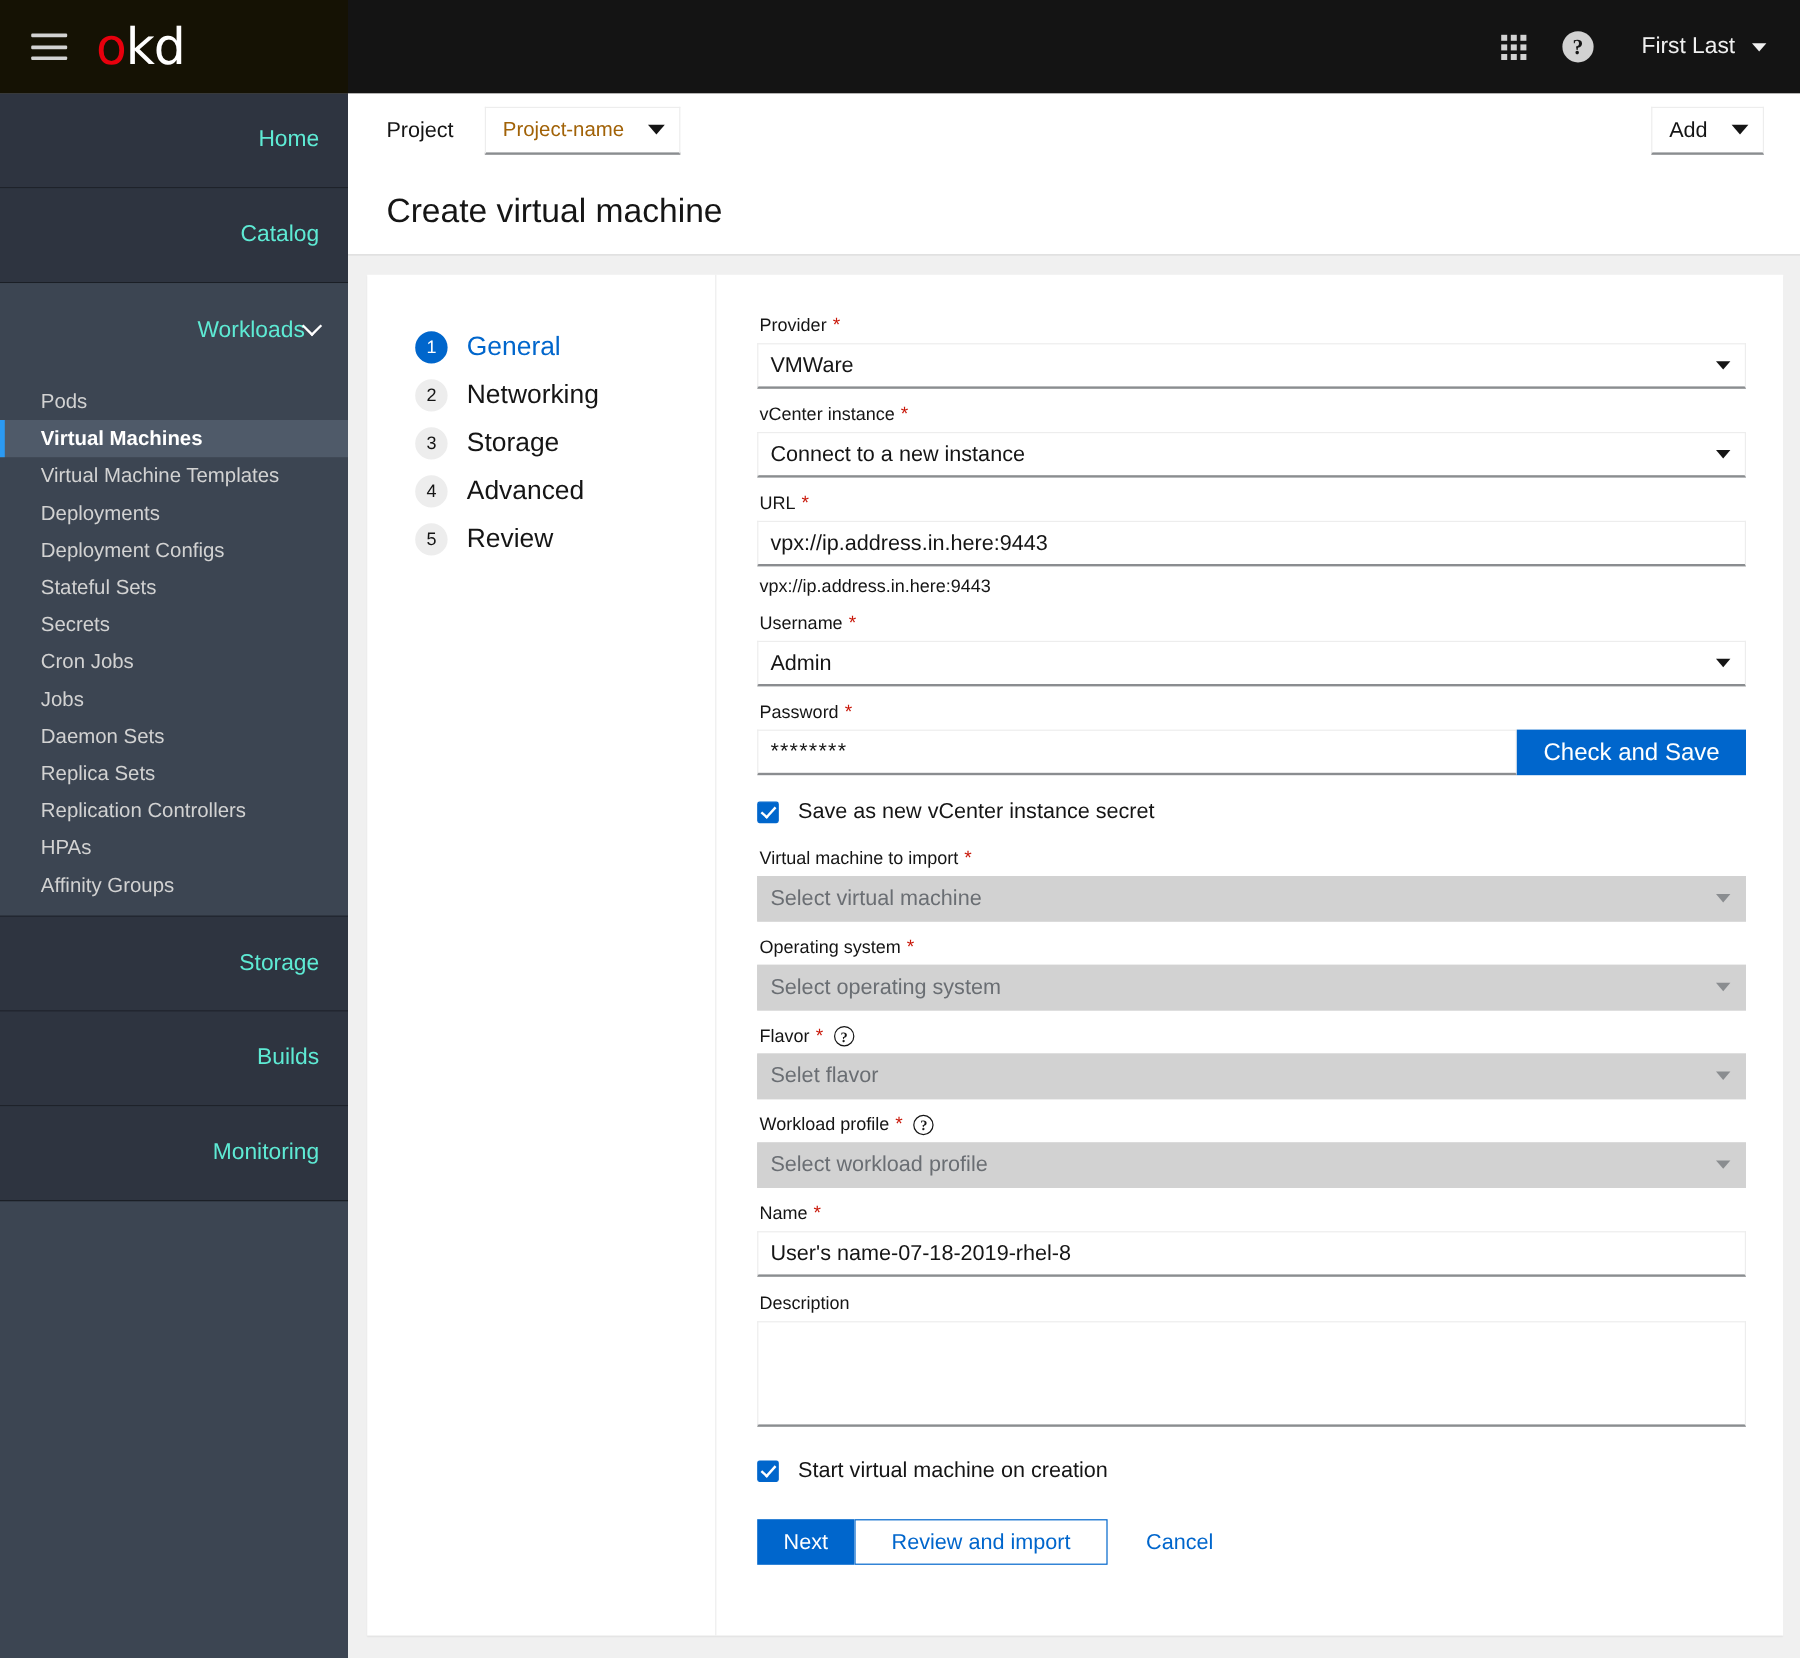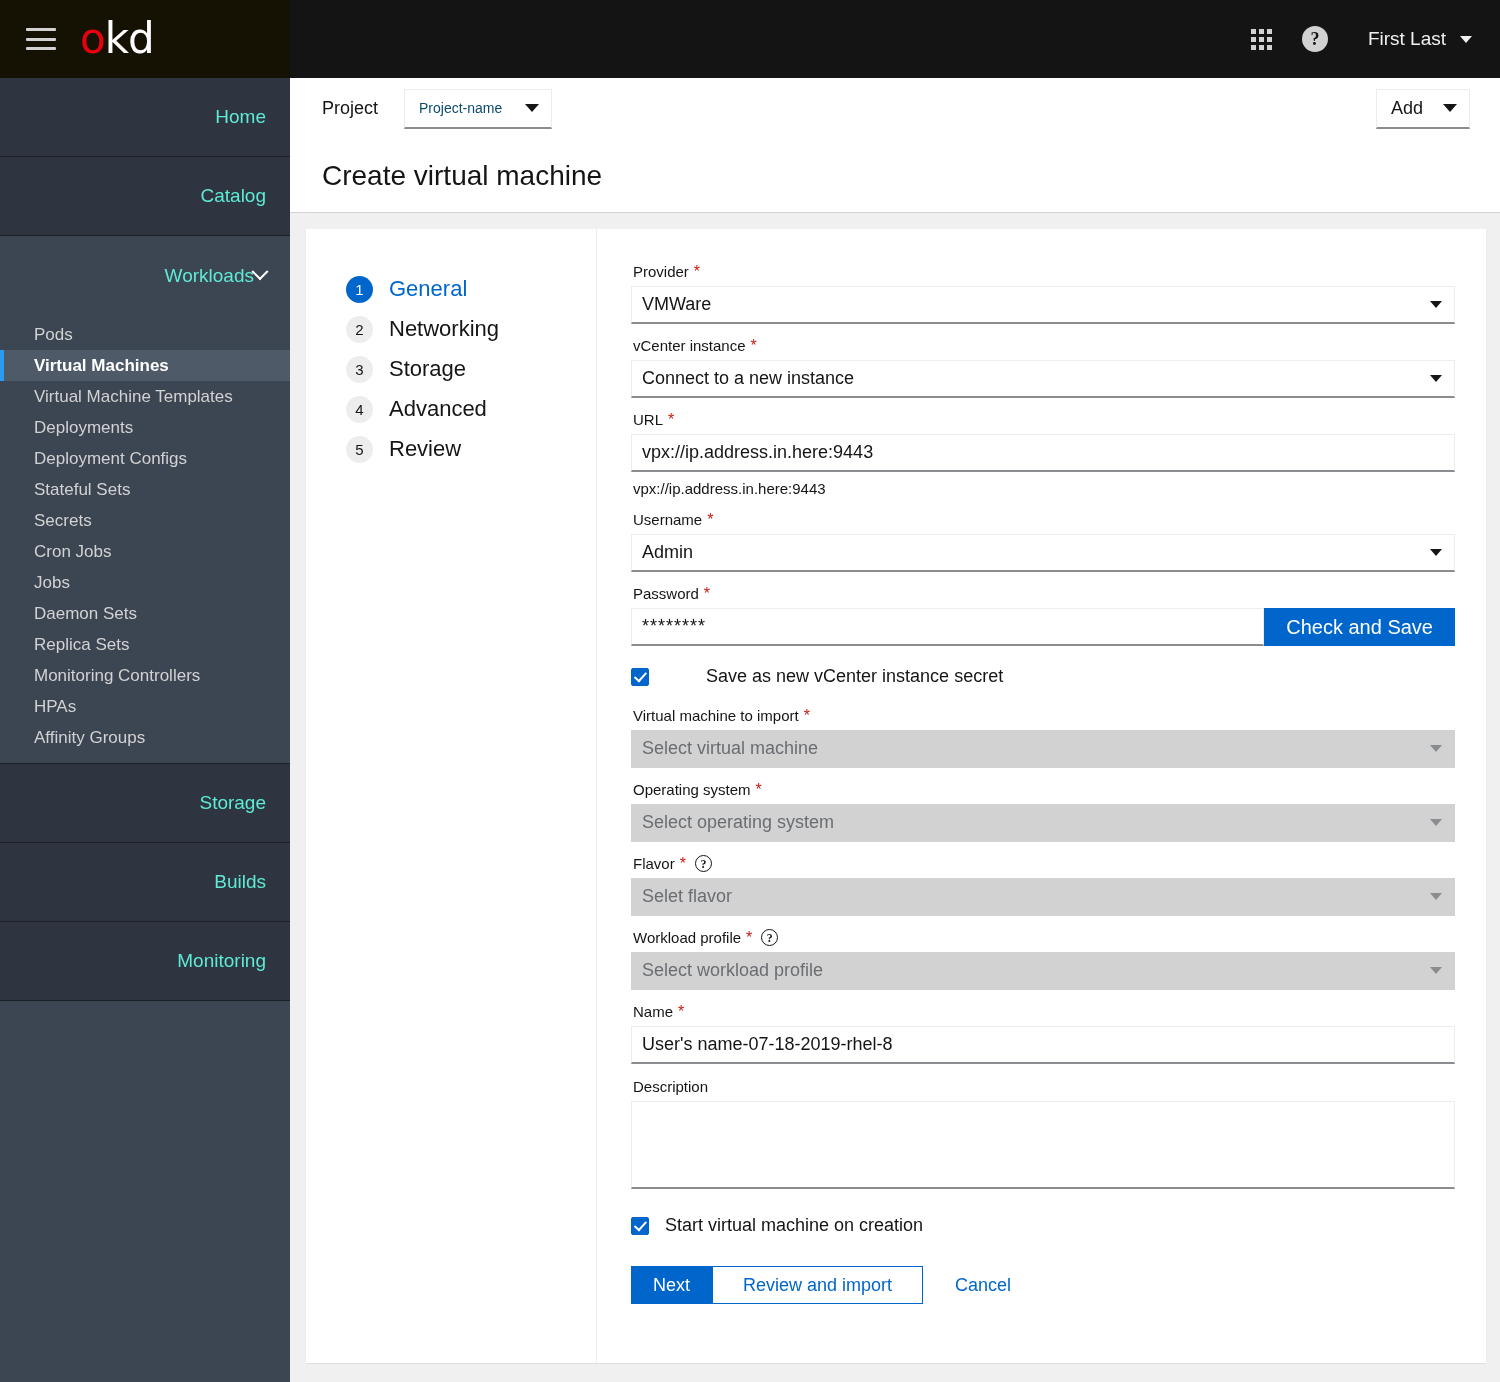--- a/index.html
+++ b/index.html
@@ -71,21 +71,21 @@
   .content { position:absolute; top:78px; left:290px; width:1210px; height:1304px; background:#f0f0f0; }
   .topbar {
     height:62px; background:#fff; display:flex; align-items:center;
     padding:0 30px 0 32px; border-bottom:1px solid #fff;
   }
   .project-label { font-size:18px; color:#151515; margin-right:26px; }
   .project-select {
     display:flex; align-items:center; justify-content:space-between;
     min-width:148px; height:40px; padding:0 12px 0 14px;
     background:#fff; border:1px solid #ededed; border-bottom:2px solid #8a8d90;
-    font-size:14px; color:#0c4a6e; cursor:pointer;
+    font-size:17px; color:#a16207; cursor:pointer;
   }
   .sel-caret { width:0;height:0;border-left:7px solid transparent;border-right:7px solid transparent;border-top:8px solid #151515; margin-left:20px; }
   .spacer { flex:1; }
   .add-select {
     display:flex; align-items:center; justify-content:space-between;
     min-width:84px; height:40px; padding:0 12px 0 14px;
     background:#fff; border:1px solid #ededed; border-bottom:2px solid #8a8d90;
     font-size:18px; color:#151515; cursor:pointer;
   }
   .page-title-bar { height:72px; background:#fff; padding:0 0 0 32px; display:flex; align-items:center; }
@@ -249,21 +249,21 @@
         <div class="nav-item">
             <span>Jobs</span>
           </div>
         <div class="nav-item">
             <span>Daemon Sets</span>
           </div>
         <div class="nav-item">
             <span>Replica Sets</span>
           </div>
         <div class="nav-item">
-            <span>Monitoring Controllers</span>
+            <span>Replication Controllers</span>
           </div>
         <div class="nav-item">
             <span>HPAs</span>
           </div>
         <div class="nav-item">
             <span>Affinity Groups</span>
           </div>
       </div>
     </div>
 
@@ -383,21 +383,21 @@
               <span class="req">*</span>
             </div>
             <div class="pw-row">
               <div class="pw-input">
                 <span>********</span>
               </div>
               <button class="btn-check">Check and Save</button>
             </div>
           </div>
 
-          <div class="check-row" style="margin-top:20px;gap:41px;">
+          <div class="check-row" style="margin-top:20px;">
             <div class="cbox checked"></div>
             <span class="check-label">Save as new vCenter instance secret</span>
           </div>
 
           <div class="field" style="margin-top:20px;">
             <div class="flabel">
               <span>Virtual machine to import</span>
               <span class="req">*</span>
             </div>
             <div class="ctrl select disabled">

